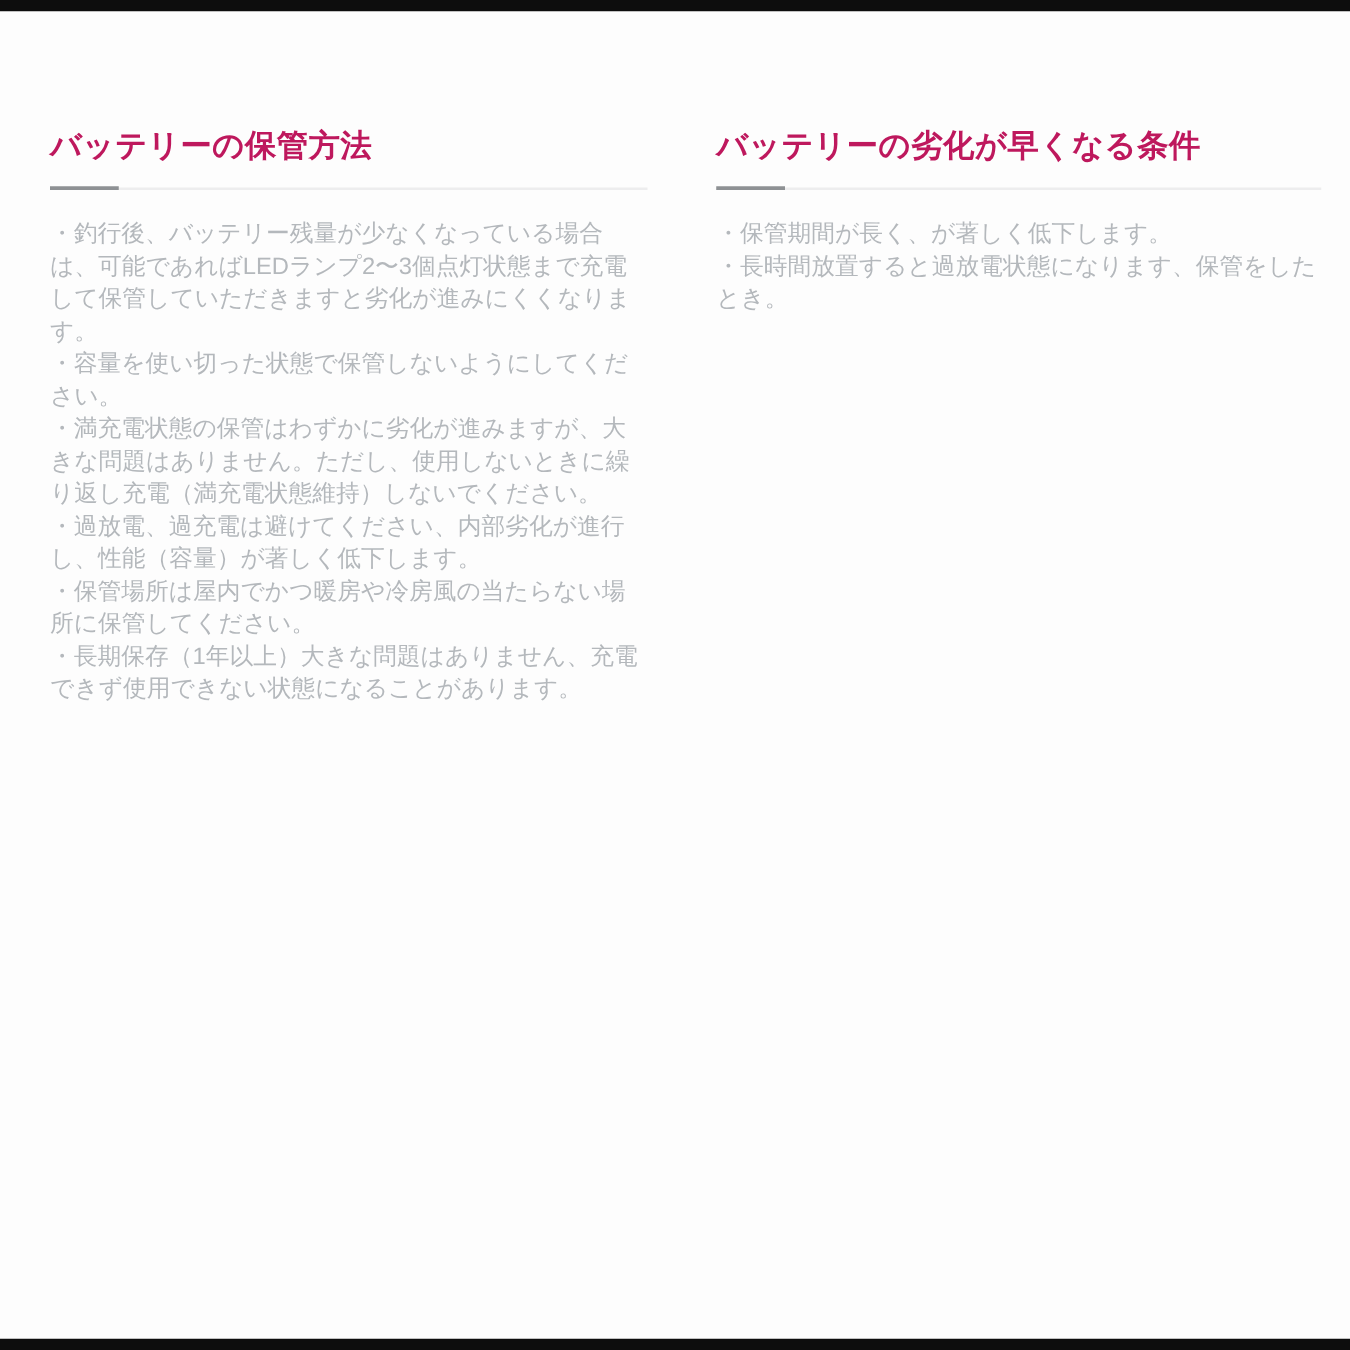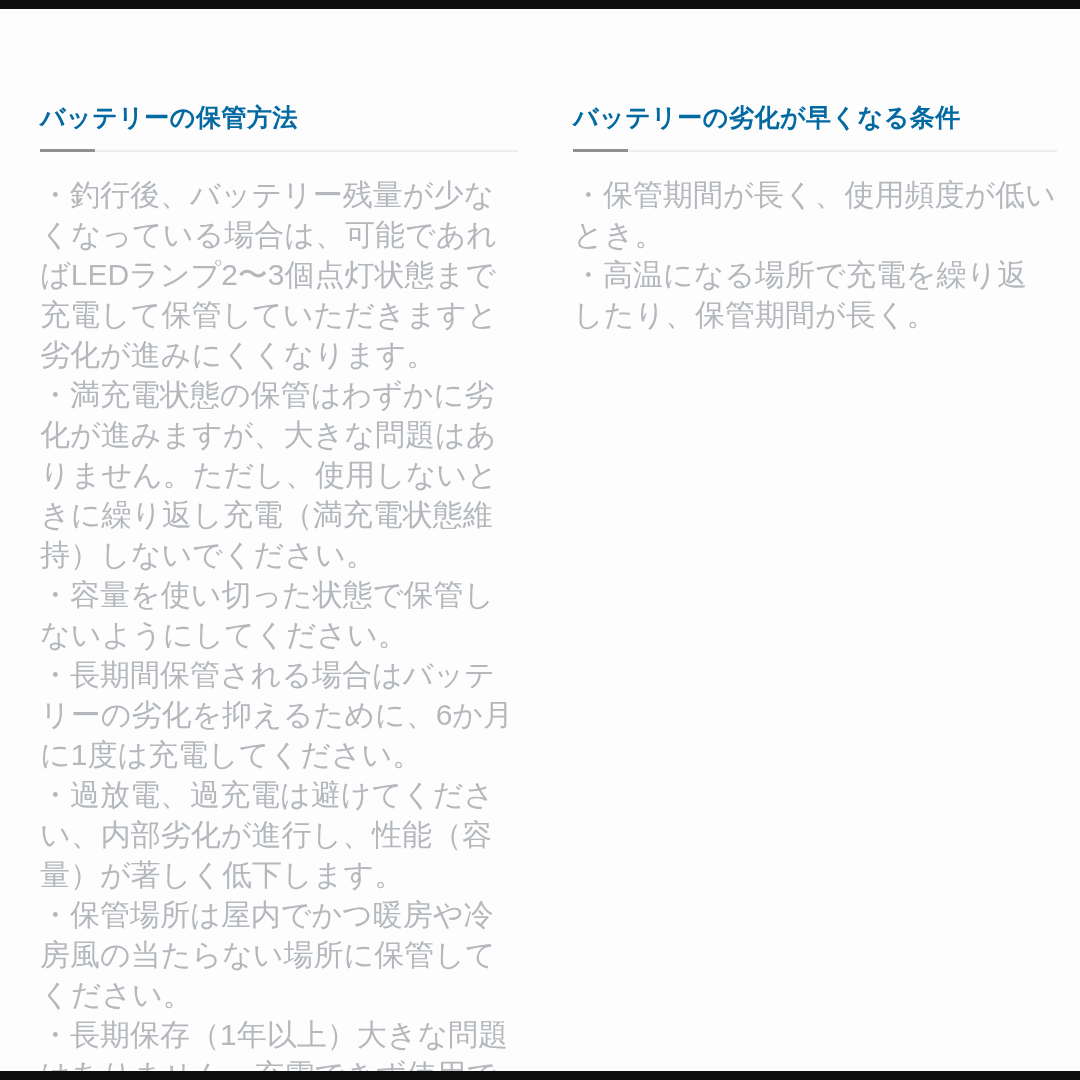--- a/index.html
+++ b/index.html
@@ -28,21 +28,21 @@
     position: absolute;
     top: 101px;
   }
   .column.left  { left: 40px;  width: 478px; }
   .column.right { left: 573px; width: 484px; }
 
   .section-title {
     margin: 0;
     font-size: 25px;
     font-weight: bold;
-    color: #0369a1;
+    color: #be185d;
     line-height: 32px;
     letter-spacing: 0.5px;
   }
   .title-divider {
     position: relative;
     margin-top: 16px;
     height: 3px;
   }
   .title-divider .line {
     position: absolute;
@@ -58,55 +58,54 @@
     left: 0;
     width: 55px;
     height: 3px;
     background: #8e9194;
   }
   .bullet-list {
     margin-top: 23px;
   }
   .bullet-item {
     margin: 0;
-    font-size: 30px;
-    line-height: 40px;
+    font-size: 19px;
+    line-height: 26px;
     color: #b4b8bc;
     letter-spacing: 0px;
     word-break: break-word;
     overflow-wrap: break-word;
   }
 </style>
 </head>
 <body>
 
 <div class="letterbox top"></div>
 
 <section class="column left">
   <h2 class="section-title">バッテリーの保管方法</h2>
   <div class="title-divider">
     <div class="line"></div>
     <div class="accent"></div>
   </div>
   <div class="bullet-list">
     <p class="bullet-item">・釣行後、バッテリー残量が少なくなっている場合は、可能であればLEDランプ2〜3個点灯状態まで充電して保管していただきますと劣化が進みにくくなります。</p>
+    <p class="bullet-item">・容量を使い切った状態で保管しないようにしてください。</p>
     <p class="bullet-item">・満充電状態の保管はわずかに劣化が進みますが、大きな問題はありません。ただし、使用しないときに繰り返し充電（満充電状態維持）しないでください。</p>
-    <p class="bullet-item">・容量を使い切った状態で保管しないようにしてください。</p>
-    <p class="bullet-item">・長期間保管される場合はバッテリーの劣化を抑えるために、6か月に1度は充電してください。</p>
     <p class="bullet-item">・過放電、過充電は避けてください、内部劣化が進行し、性能（容量）が著しく低下します。</p>
     <p class="bullet-item">・保管場所は屋内でかつ暖房や冷房風の当たらない場所に保管してください。</p>
     <p class="bullet-item">・長期保存（1年以上）大きな問題はありません、充電できず使用できない状態になることがあります。</p>
   </div>
 </section>
 
 <section class="column right">
   <h2 class="section-title">バッテリーの劣化が早くなる条件</h2>
   <div class="title-divider">
     <div class="line"></div>
     <div class="accent"></div>
   </div>
   <div class="bullet-list">
-    <p class="bullet-item">・保管期間が長く、使用頻度が低いとき。</p>
-    <p class="bullet-item">・高温になる場所で充電を繰り返したり、保管期間が長く。</p>
+    <p class="bullet-item">・保管期間が長く、が著しく低下します。</p>
+    <p class="bullet-item">・長時間放置すると過放電状態になります、保管をしたとき。</p>
   </div>
 </section>
 
 <div class="letterbox bottom"></div>
 
 </body></html>

